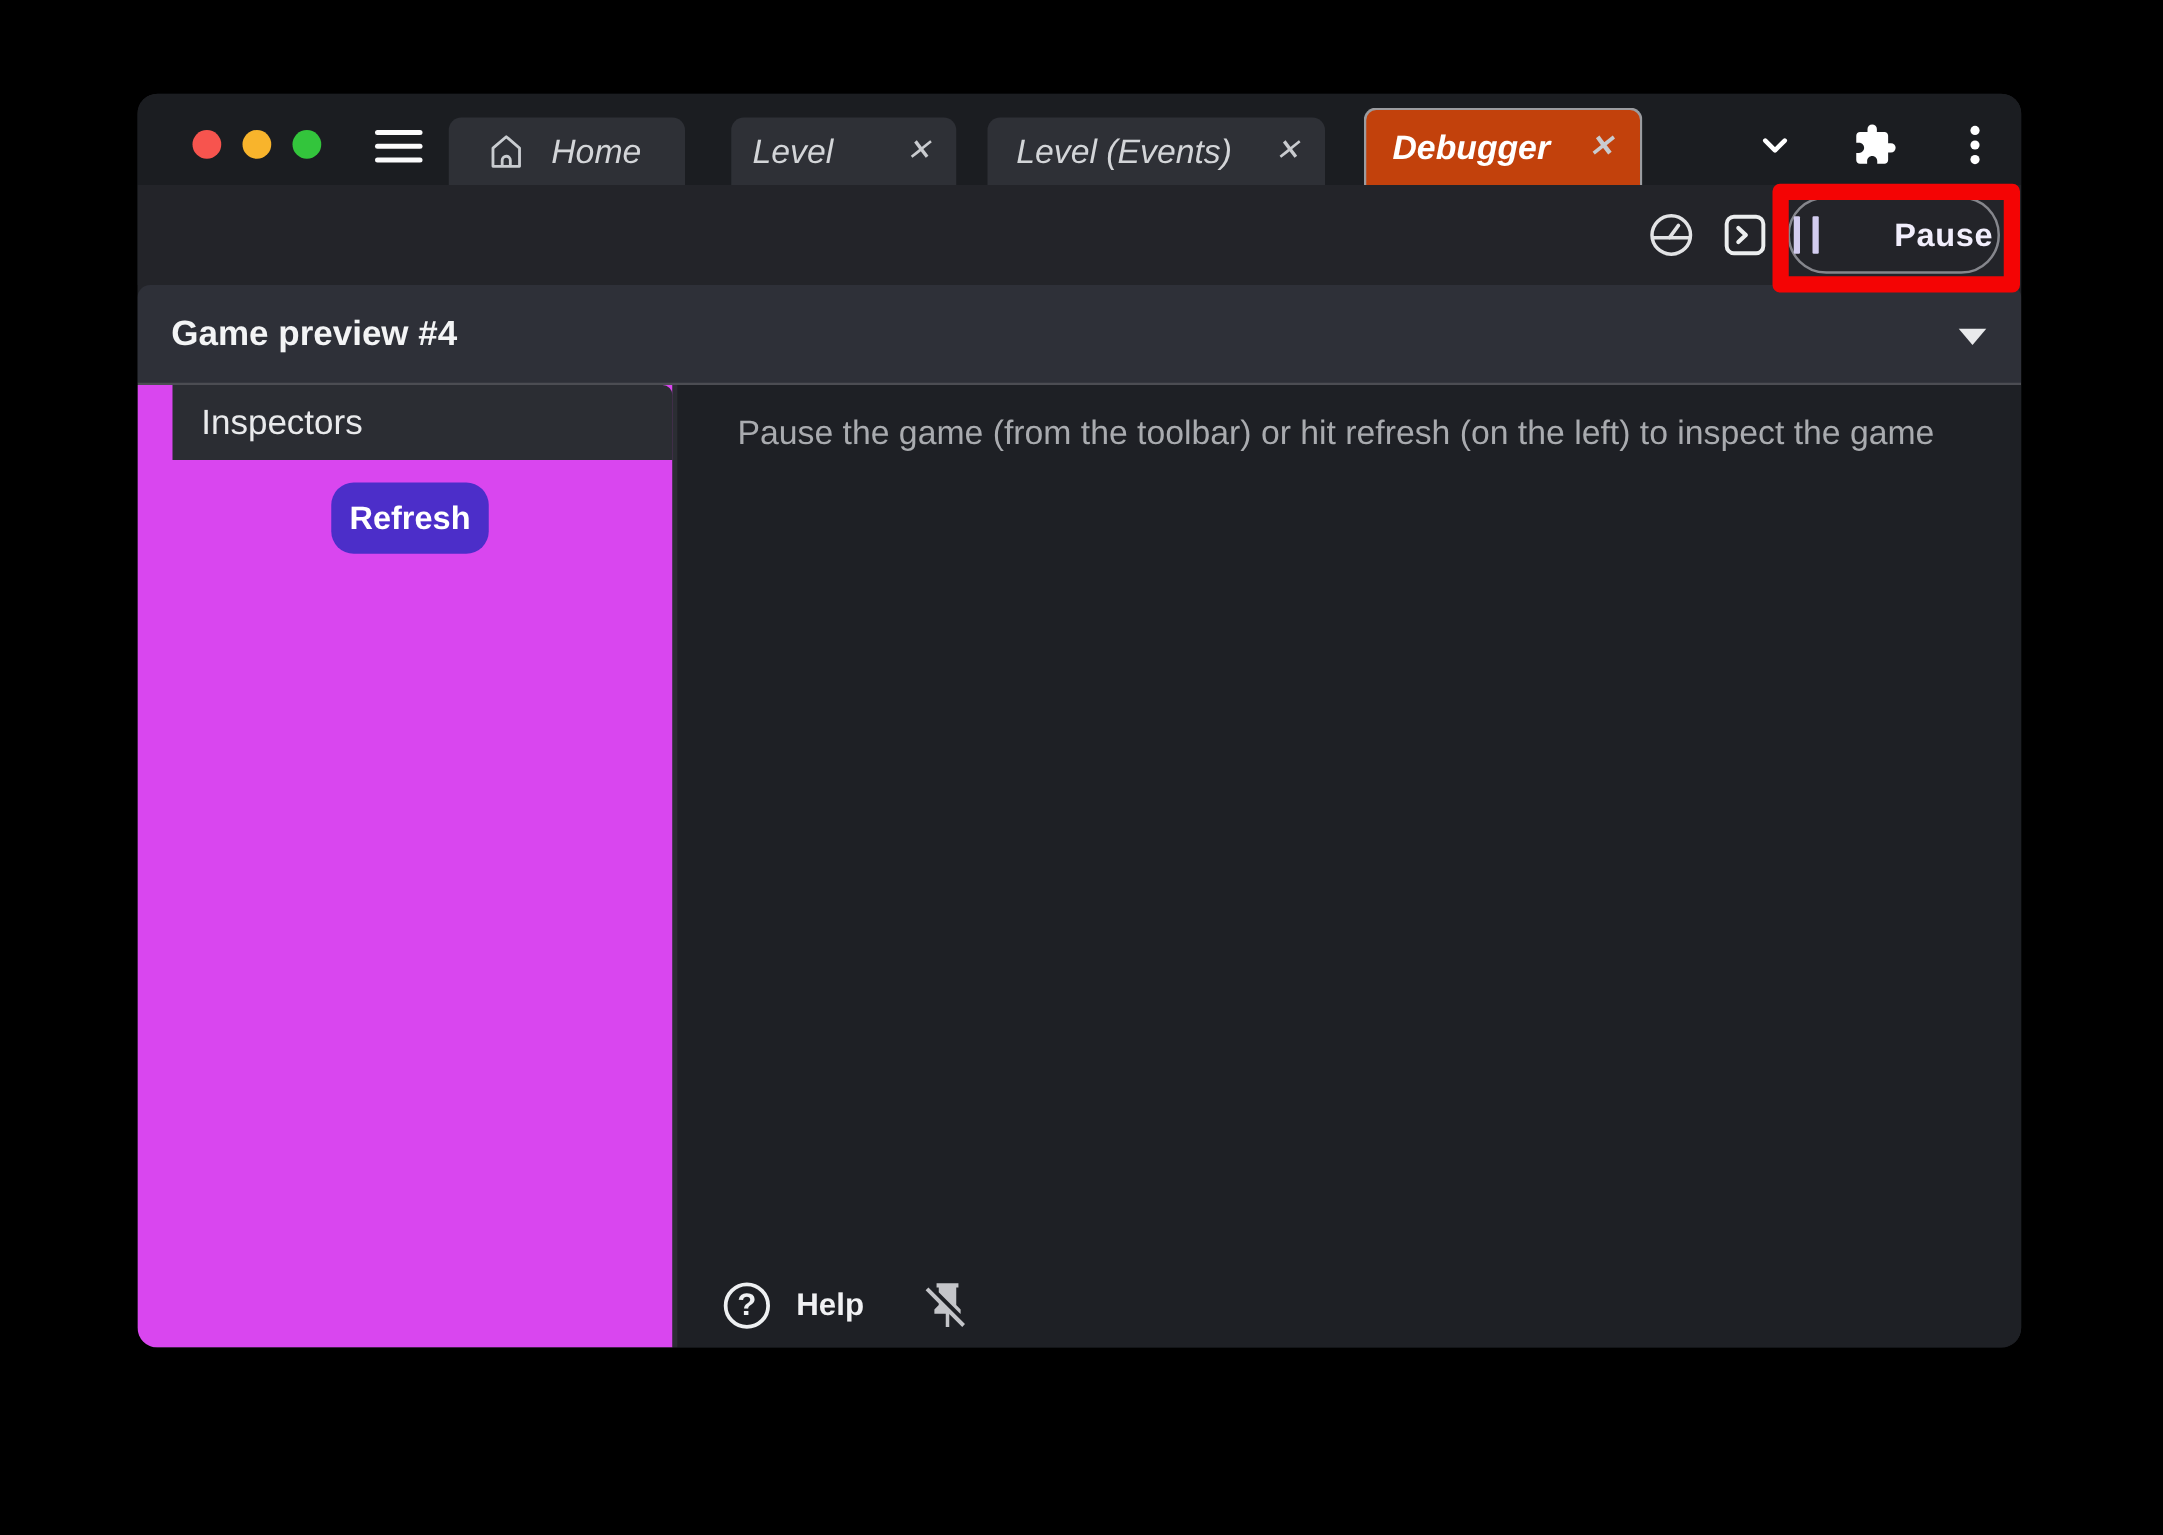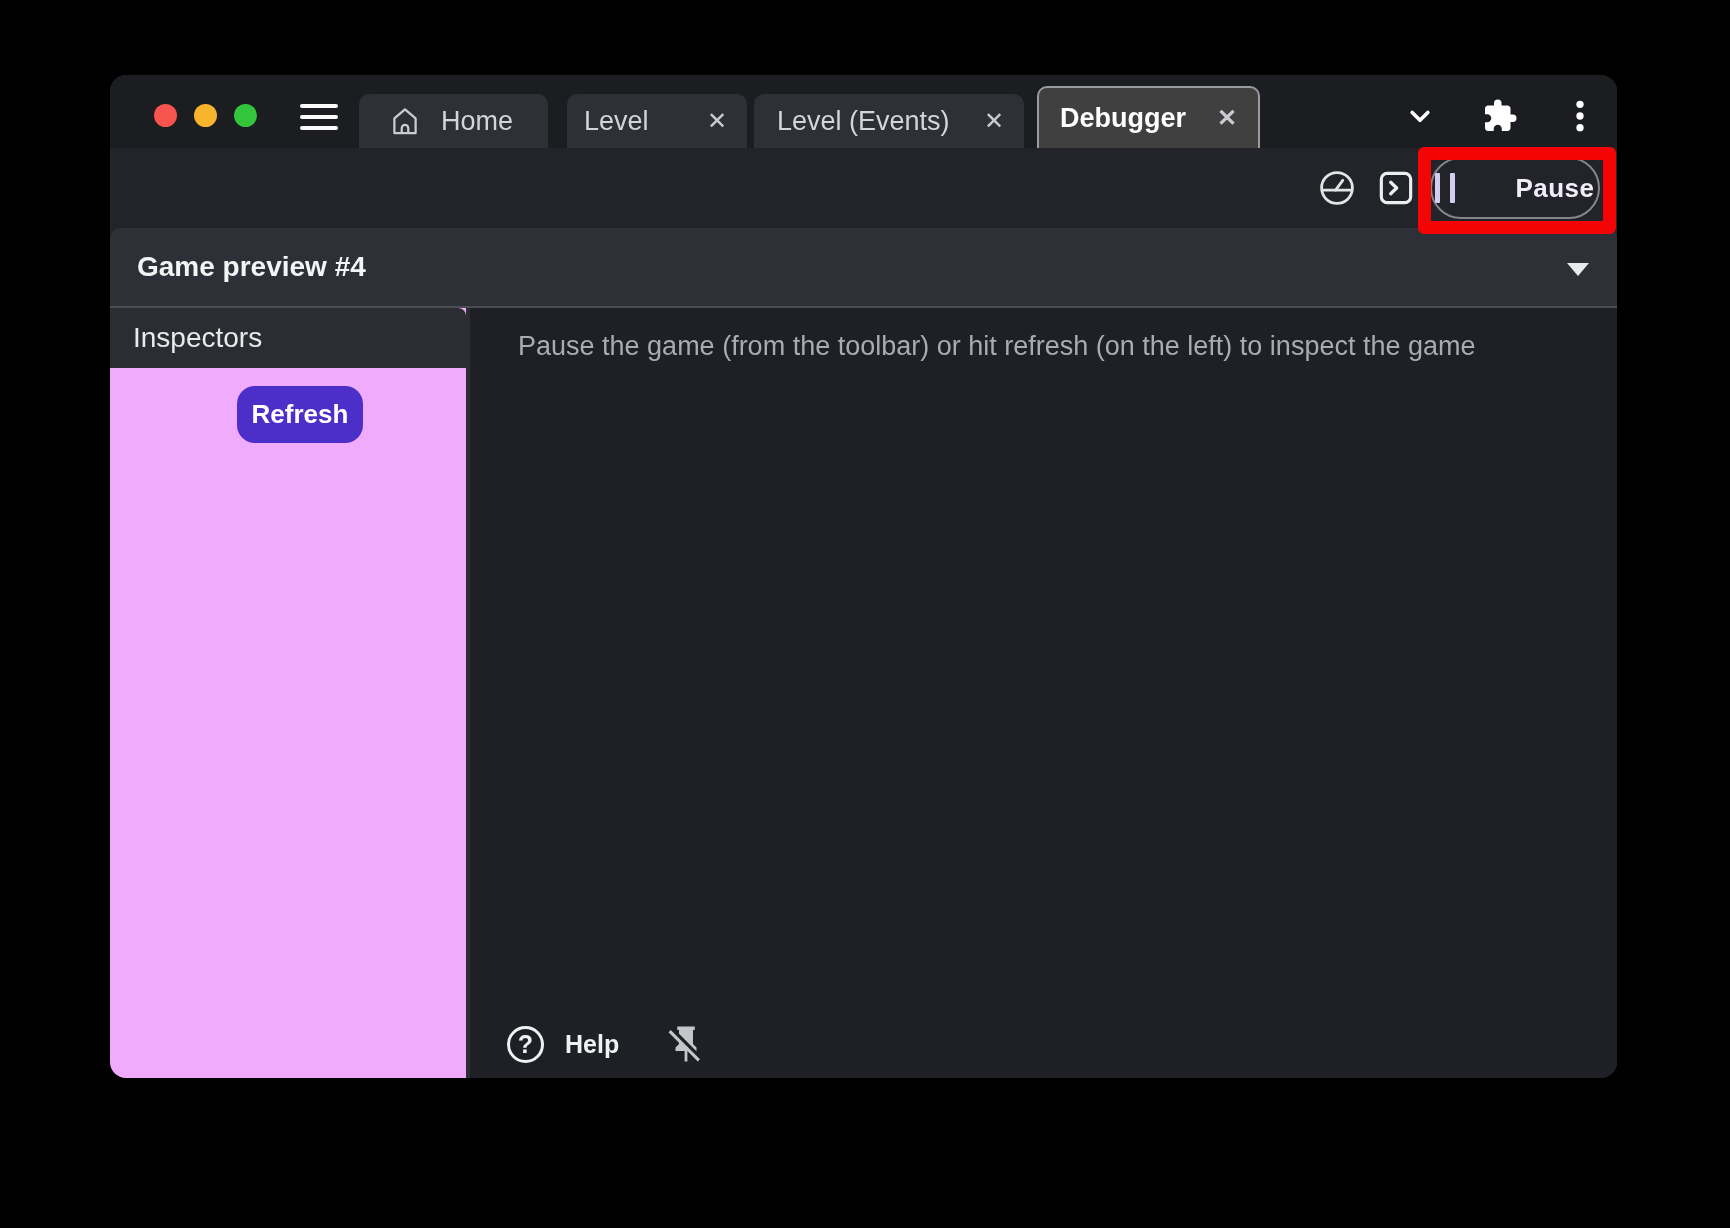--- a/index.html
+++ b/index.html
@@ -8,31 +8,31 @@
   .window { position: absolute; left: 110px; top: 75px; width: 1507px; height: 1003px;
     background: #232429; border-radius: 16px; overflow: hidden; }
 
   
   .tabbar { position: relative; height: 73px; background: #1b1d21; }
   .lights { position: absolute; left: 44px; top: 29px; display: flex; gap: 17px; }
   .light { width: 23px; height: 23px; border-radius: 50%; }
   .light.red { background: #f7544e; } .light.yellow { background: #f8b42c; } .light.green { background: #33c53c; }
   .burger { position: absolute; left: 190px; top: 29px; width: 38px; display: flex; flex-direction: column; gap: 7px; cursor: pointer; }
   .burger span { height: 4px; border-radius: 2px; background: #fbfbfc; }
-  .tabs { position: absolute; left: 249px; bottom: 0; display: flex; align-items: flex-end; gap: 7px; }
+  .tabs { position: absolute; left: 249px; bottom: 0; display: flex; align-items: flex-end; gap: 25px; font-style: italic; }
   .tab { display: flex; align-items: center; height: 54px; background: #2e3036;
     border-radius: 10px 10px 0 0; color: #d3d5d8; font-size: 27px; cursor: pointer; }
   .tab .label { white-space: nowrap; }
   .tab .close { margin-left: auto; font-size: 24px; color: #c9cbcf; line-height: 1; cursor: pointer; }
   .tab-home { width: 189px; padding-left: 29px; }
   .tab-home .label { margin-left: 19px; }
   .tab-level { width: 180px; padding: 0 20px 0 17px; margin-left: 12px; }
   .tab-levelevents { width: 270px; padding: 0 20px 0 23px; }
   .tab-debugger { width: 223px; height: 62px; margin-left: 6px; padding: 0 21px 0 21px;
-    background: #404040; border: 2px solid #9b9ca0; border-bottom: none; color: #ffffff; font-weight: bold; }
+    background: #c2410c; border: 2px solid #9b9ca0; border-bottom: none; color: #ffffff; font-weight: bold; }
   .bar-btn { position: absolute; top: 21px; width: 40px; height: 40px; display: flex;
     align-items: center; justify-content: center; cursor: pointer; }
 
   
   .toolbar { position: relative; height: 80px; background: #232429; display: flex;
     align-items: center; justify-content: flex-end; padding-right: 17px; }
   .tool-icon { display: flex; align-items: center; justify-content: center; cursor: pointer; }
   .tool-gap18 { margin-right: 18px; } .tool-gap14 { margin-right: 14px; }
   .pause-btn { width: 170px; height: 62px; border: 2px solid #85868c; border-radius: 31px;
     display: flex; align-items: center; justify-content: center; gap: 24px;
@@ -47,21 +47,21 @@
   .preview-row { position: relative; height: 80px; background: #2e3038;
     border-bottom: 2px solid #4c4d53; border-radius: 10px 10px 0 0;
     display: flex; align-items: center; cursor: pointer; }
   .preview-title { padding-left: 27px; font-size: 28px; font-weight: bold; color: #f3f4f5; text-align: right; }
   .caret-down { position: absolute; right: 28px; top: 35px; width: 0; height: 0;
     border-left: 11px solid transparent; border-right: 11px solid transparent;
     border-top: 13px solid #e9eaec; cursor: pointer; }
 
   
   .content { display: flex; height: 770px; }
-  .sidebar { width: 356px; background: #f0abfc; }
+  .sidebar { width: 428px; background: #d946ef; padding-left: 28px; }
   .sidebar-header { height: 60px; background: #2b2d33; border-top-right-radius: 8px;
     display: flex; align-items: center; padding-left: 23px;
     font-size: 28px; color: #e9eaec; }
   .refresh-btn { margin: 18px 0 0 127px; width: 126px; height: 57px; background: #4c2ec9;
     border: none; border-radius: 18px; color: #fff; font-size: 26px; font-weight: bold;
     font-family: "Liberation Sans", sans-serif; cursor: pointer; }
   .vdivider { width: 4px; background: #2b2d33; }
   .main { position: relative; flex: 1; background: #1e2025; }
   .empty-msg { padding: 20px 30px 0 48px; font-size: 27px; line-height: 36px; color: #a9abaf; }
   .helpbar { position: absolute; left: 37px; bottom: 13px; display: flex; align-items: center; }

